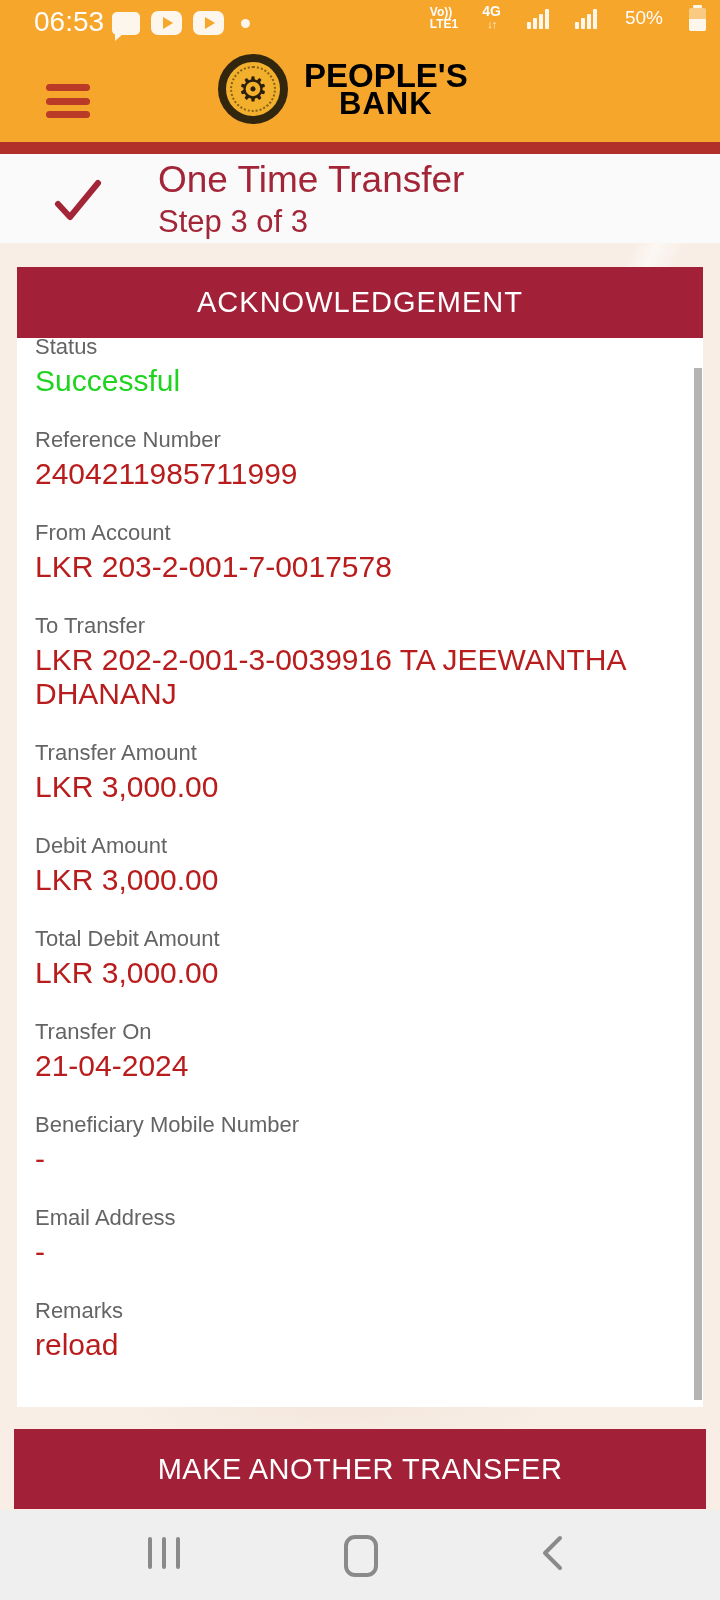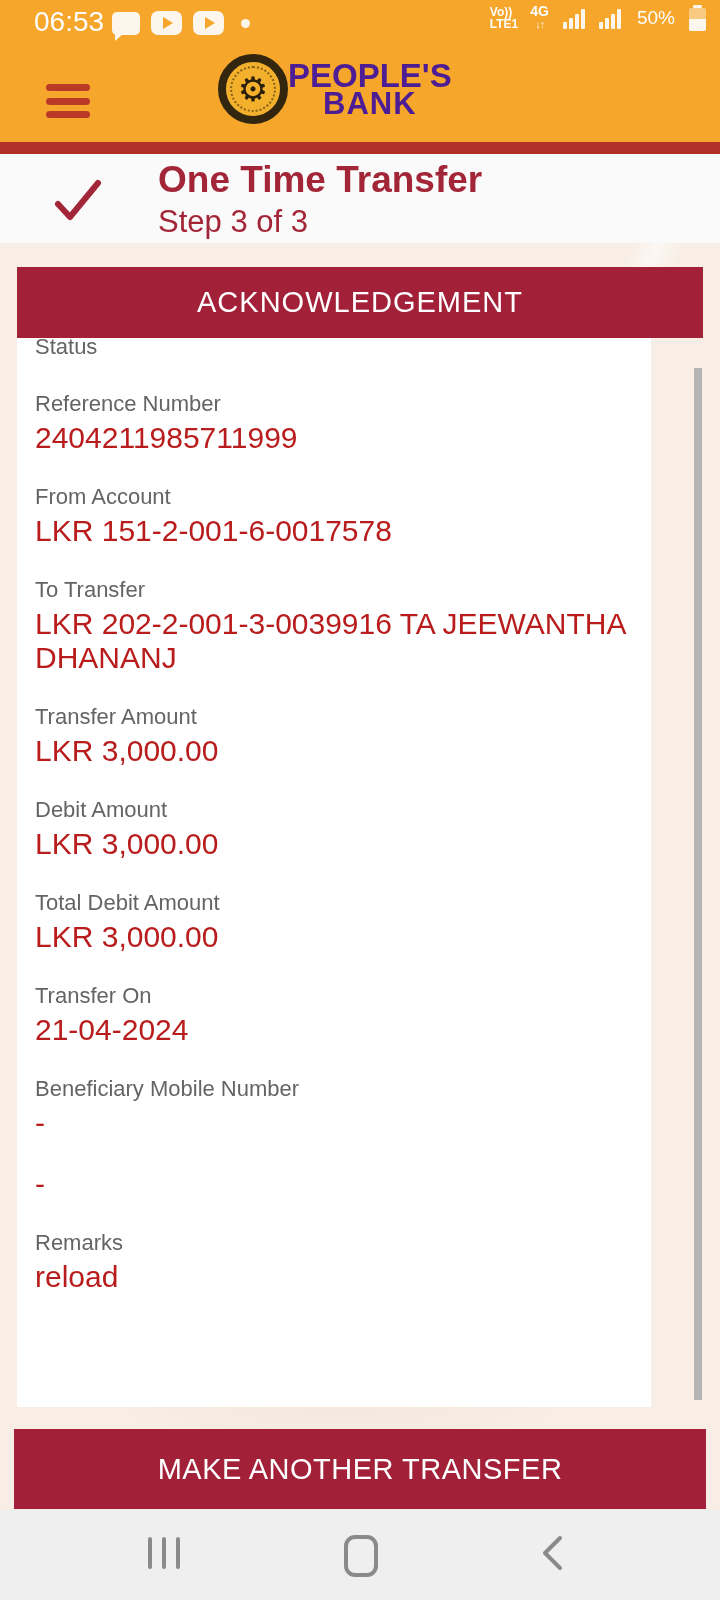--- a/index.html
+++ b/index.html
@@ -9,60 +9,60 @@
   
   .top-orange{position:absolute;left:0;top:0;width:720px;height:142px;background:#F6A62B;padding-left:46px;}
   .status-bar{position:absolute;left:0;top:0;width:720px;height:46px;color:#FFFFFF;}
   .sb-time{position:absolute;left:34px;top:6px;font-size:28px;font-weight:400;color:#FDFDFD;}
   .sb-note-icons{position:absolute;left:112px;top:11px;display:flex;align-items:center;gap:11px;}
   .icon-chat{position:relative;width:28px;height:23px;background:#FDF6EC;border-radius:5px;}
   .icon-chat:after{content:"";position:absolute;left:3px;bottom:-6px;border-left:9px solid #FDF6EC;border-bottom:8px solid transparent;}
   .icon-play{position:relative;width:31px;height:24px;background:#FDF6EC;border-radius:7px;}
   .icon-play:after{content:"";position:absolute;left:12px;top:6px;border-left:10px solid #F6A62B;border-top:6px solid transparent;border-bottom:6px solid transparent;}
   .icon-dot{width:9px;height:9px;border-radius:50%;background:#FDF6EC;margin-left:6px;}
-  .sb-right{position:absolute;right:14px;top:5px;display:flex;align-items:center;gap:12px;color:#FDFDFD;}
+  .sb-right{position:absolute;right:14px;top:5px;display:flex;align-items:center;gap:24px;color:#FDFDFD;}
   .volte{font-size:12px;font-weight:700;line-height:12px;text-align:left;}
   .net4g{font-size:14px;font-weight:700;line-height:13px;text-align:center;}
   .net4g .arrows{font-size:11px;font-weight:400;letter-spacing:-1px;opacity:.85;display:block;}
   .signal{display:flex;align-items:flex-end;gap:2px;height:22px;margin-left:2px;}
   .signal i{display:block;width:4px;background:#FDF6EC;border-radius:1px;}
   .signal .b1{height:7px;}.signal .b2{height:11px;}.signal .b3{height:15px;}.signal .b4{height:20px;}
   .sb-batt-pct{font-size:19px;font-weight:400;margin-left:4px;}
   .battery{position:relative;width:17px;height:26px;margin-left:2px;}
   .battery .cap{position:absolute;left:4px;top:0;width:9px;height:3px;background:#FDF6EC;border-radius:1px;}
   .battery .body{position:absolute;left:0;top:3px;width:17px;height:23px;border-radius:2px;background:rgba(253,246,236,.45);overflow:hidden;}
   .battery .fill{position:absolute;left:0;bottom:0;width:17px;height:12px;background:#FDF6EC;}
 
   .app-header{position:absolute;left:0;top:46px;width:720px;height:96px;}
   .menu-btn{position:absolute;left:46px;top:38px;width:44px;height:34px;display:flex;flex-direction:column;justify-content:space-between;cursor:pointer;}
   .menu-btn i{display:block;width:44px;height:7px;background:#BA3A28;border-radius:4px;}
   .brand{position:absolute;left:218px;top:8px;display:flex;align-items:center;}
   .emblem{position:relative;width:70px;height:70px;border-radius:50%;background:#F3B02C;border:8px solid #32260F;box-sizing:border-box;display:flex;align-items:center;justify-content:center;}
   .emblem .ringtext{position:absolute;left:4px;top:4px;right:4px;bottom:4px;border:2px dotted rgba(43,31,12,.55);border-radius:50%;}
   .emblem .gear{font-size:34px;line-height:34px;color:#2B1F0C;}
-  .brand-text{margin-left:0;color:#4c1d95;font-weight:700;}
+  .brand-text{margin-left:16px;color:#000000;font-weight:700;}
   .brand-line1{font-size:33px;line-height:29px;letter-spacing:0px;}
   .brand-line2{font-size:31px;line-height:28px;letter-spacing:1px;text-align:center;}
 
   .red-strip{position:absolute;left:0;top:142px;width:720px;height:12px;background:#B1312A;}
 
   
   .step-bar{position:absolute;left:0;top:154px;width:720px;height:89px;background:#FAFAFA;}
   .check-icon{position:absolute;left:52px;top:22px;}
   .step-text{position:absolute;left:158px;top:4px;color:#A32638;}
-  .step-title{font-size:37px;line-height:44px;font-weight:700;}
+  .step-title{font-size:37px;line-height:44px;font-weight:400;}
   .step-sub{font-size:31px;line-height:40px;font-weight:400;}
 
   
   .page-bg{position:absolute;left:0;top:243px;width:720px;height:1267px;background:#F8EEE6;}
   .page-bg .streak{position:absolute;left:430px;top:0;width:260px;height:420px;background:linear-gradient(115deg,rgba(255,255,255,0) 45%,rgba(255,255,255,.55) 50%,rgba(255,255,255,0) 56%);}
   .page-bg .wm{position:absolute;left:60px;top:900px;width:560px;height:330px;background:radial-gradient(closest-side,rgba(233,214,196,.55),rgba(233,214,196,0));}
 
   
-  .card{position:absolute;left:17px;top:267px;width:634px;height:1140px;background:#FFFFFF;}
+  .card{position:absolute;left:17px;top:267px;width:686px;height:1140px;background:#FFFFFF;}
   .card-banner{position:absolute;left:0;top:0;width:686px;height:71px;background:#A32138;color:#FFFFFF;display:flex;align-items:center;justify-content:center;font-size:29px;font-weight:500;letter-spacing:1px;}
   .card-body{position:absolute;left:0;top:71px;width:686px;height:1069px;overflow:hidden;}
   .fields{padding:0 24px 0 18px;margin-top:-6px;}
   .field{margin-bottom:27px;}
   .field .flabel{display:block;font-size:22px;line-height:30px;color:#646464;font-weight:400;}
   .field .fvalue{display:block;font-size:30px;line-height:34px;color:#b91c1c;font-weight:400;margin-top:2px;}
   .field .fvalue.green{color:#1FD41F;}
   .card-scrollbar{position:absolute;right:1px;top:30px;width:8px;height:1032px;background:#B4B4B4;}
 
   
@@ -155,28 +155,29 @@
     <div class="streak"></div>
     <div class="wm"></div>
   </div>
 
   <div class="card">
     <div class="card-banner">ACKNOWLEDGEMENT</div>
     <div class="card-body">
       <div class="fields">
           <div class="field">
             <span class="flabel">Status</span>
+            <span class="fvalue green">Successful</span>
           </div>
           <div class="field">
             <span class="flabel">Reference Number</span>
             <span class="fvalue">2404211985711999</span>
           </div>
           <div class="field">
             <span class="flabel">From Account</span>
-            <span class="fvalue">LKR 151-2-001-6-0017578</span>
+            <span class="fvalue">LKR 203-2-001-7-0017578</span>
           </div>
           <div class="field">
             <span class="flabel">To Transfer</span>
             <span class="fvalue">LKR 202-2-001-3-0039916 TA JEEWANTHA DHANANJ</span>
           </div>
           <div class="field">
             <span class="flabel">Transfer Amount</span>
             <span class="fvalue">LKR 3,000.00</span>
           </div>
           <div class="field">
@@ -189,20 +190,21 @@
           </div>
           <div class="field">
             <span class="flabel">Transfer On</span>
             <span class="fvalue">21-04-2024</span>
           </div>
           <div class="field">
             <span class="flabel">Beneficiary Mobile Number</span>
             <span class="fvalue">-</span>
           </div>
           <div class="field">
+            <span class="flabel">Email Address</span>
             <span class="fvalue">-</span>
           </div>
           <div class="field">
             <span class="flabel">Remarks</span>
             <span class="fvalue">reload</span>
           </div>
         </div>
       <div class="card-scrollbar"></div>
     </div>
   </div>

